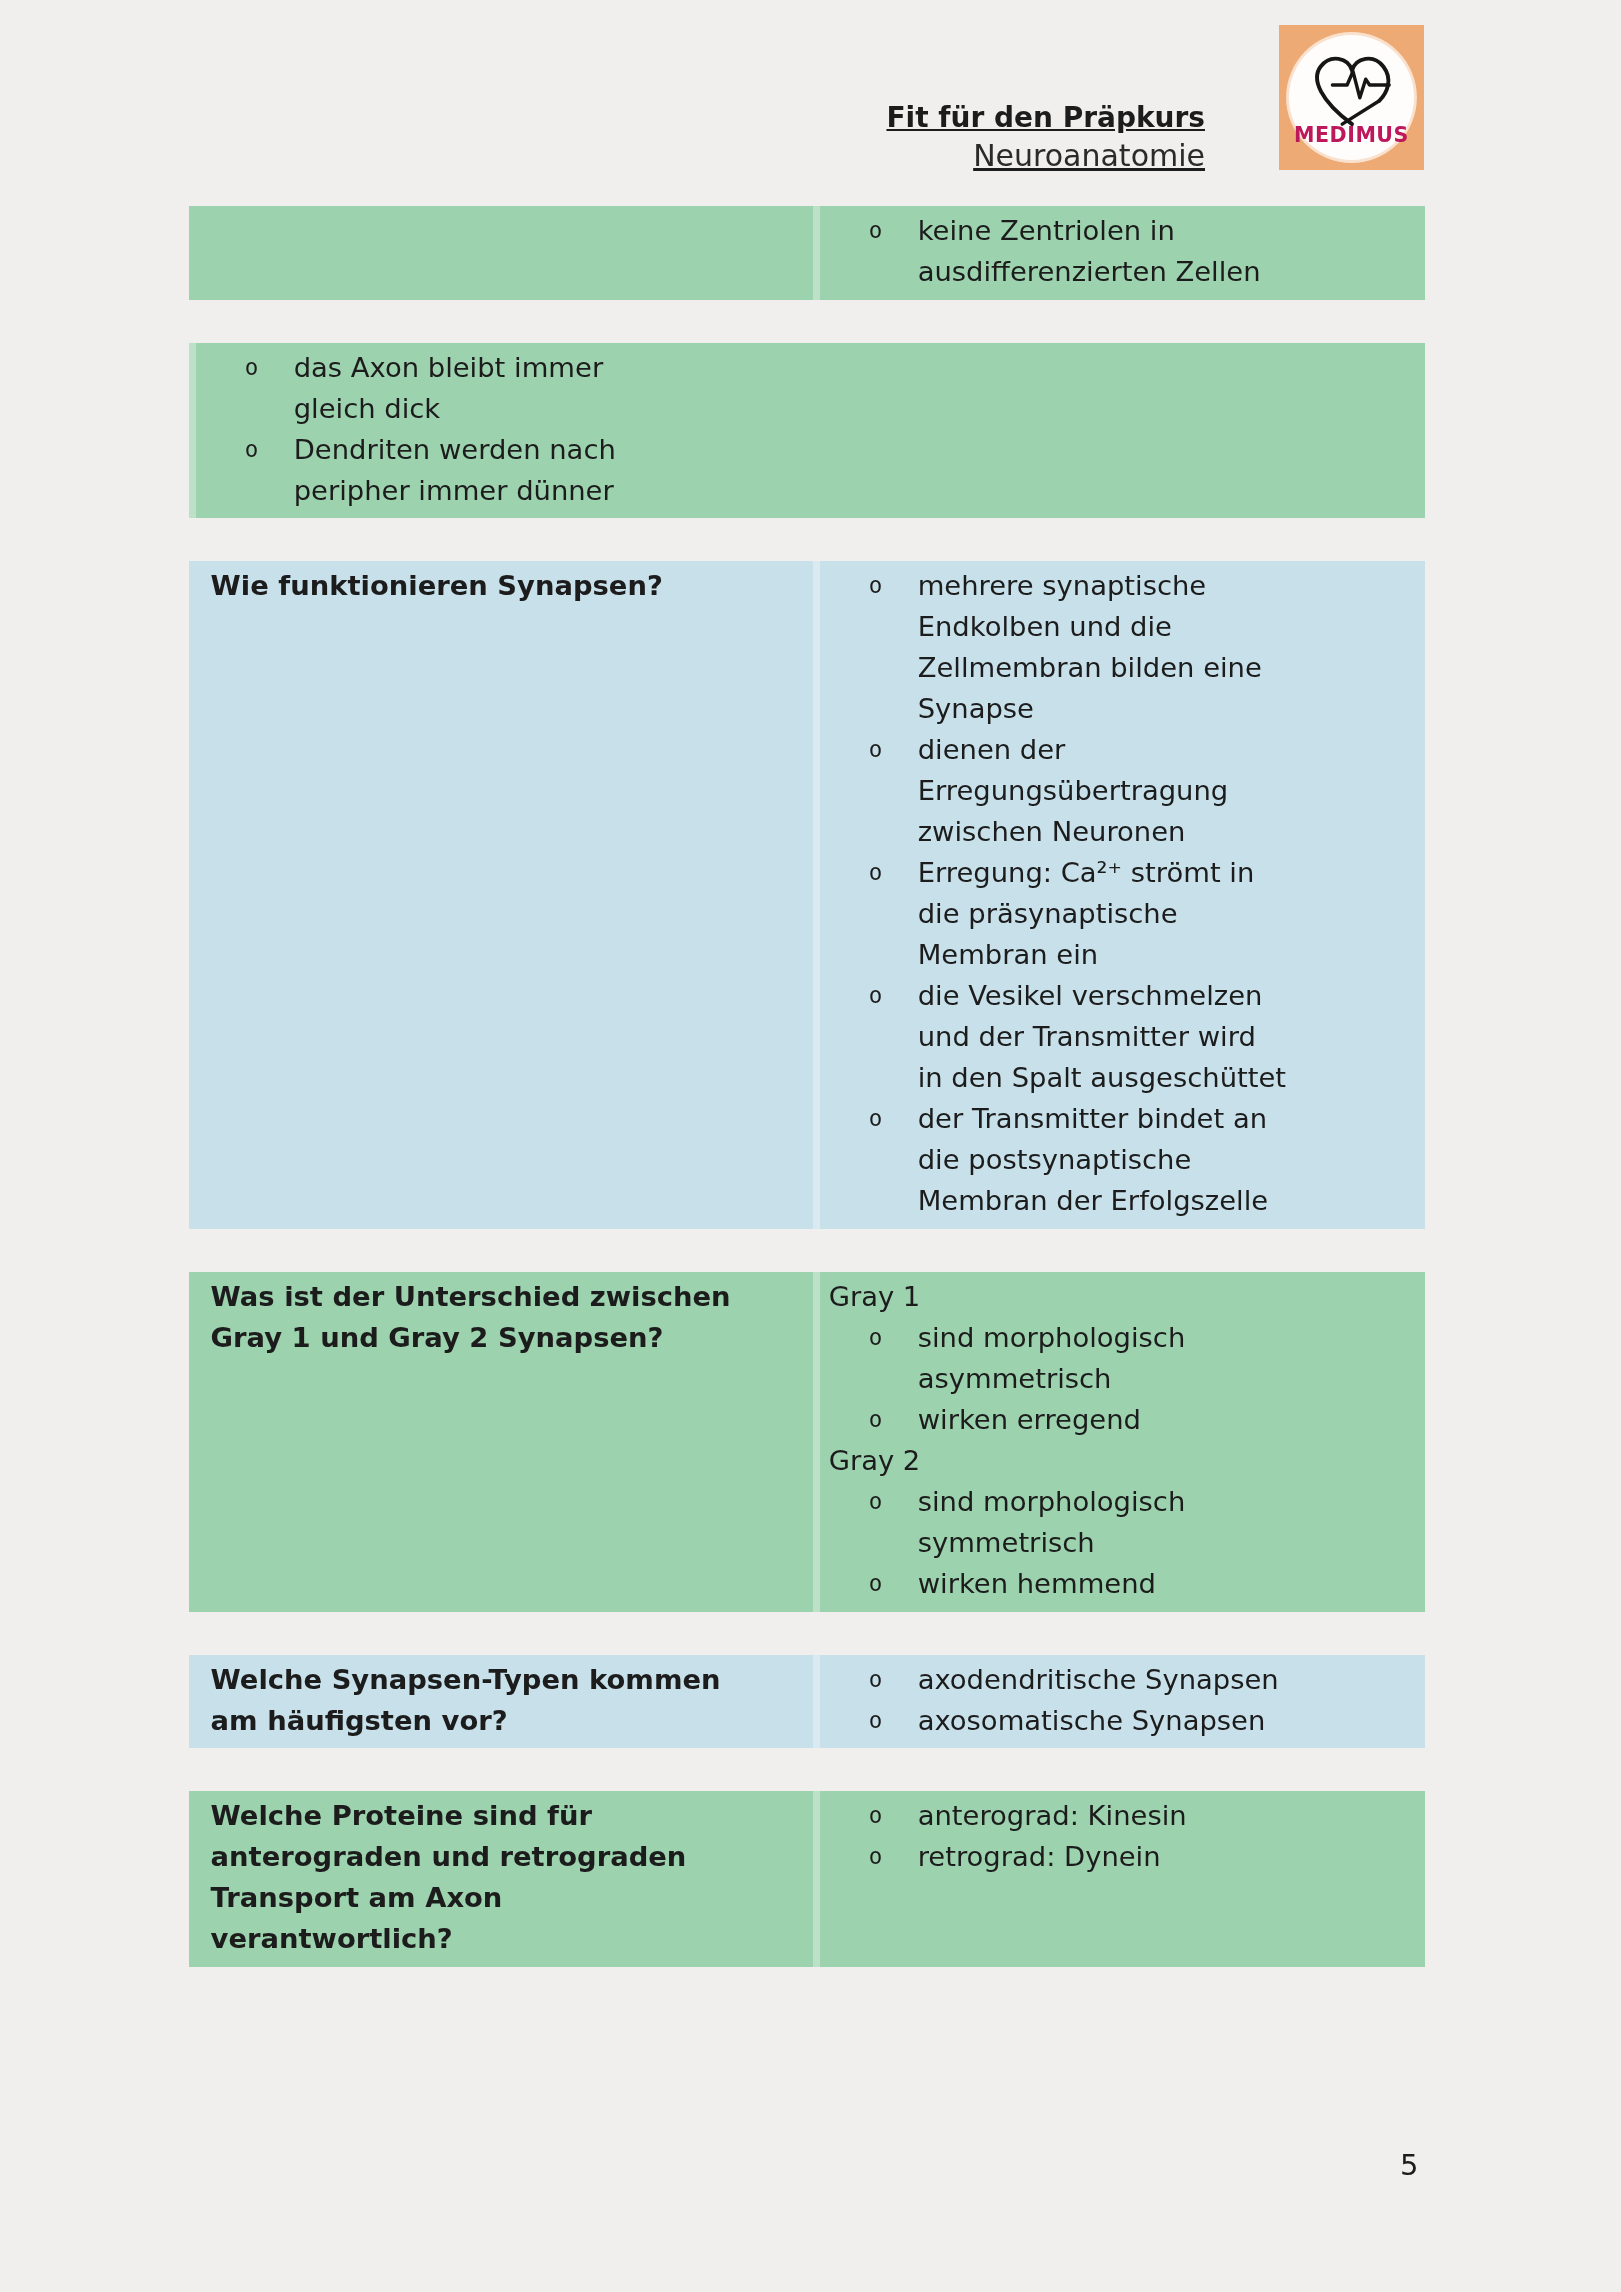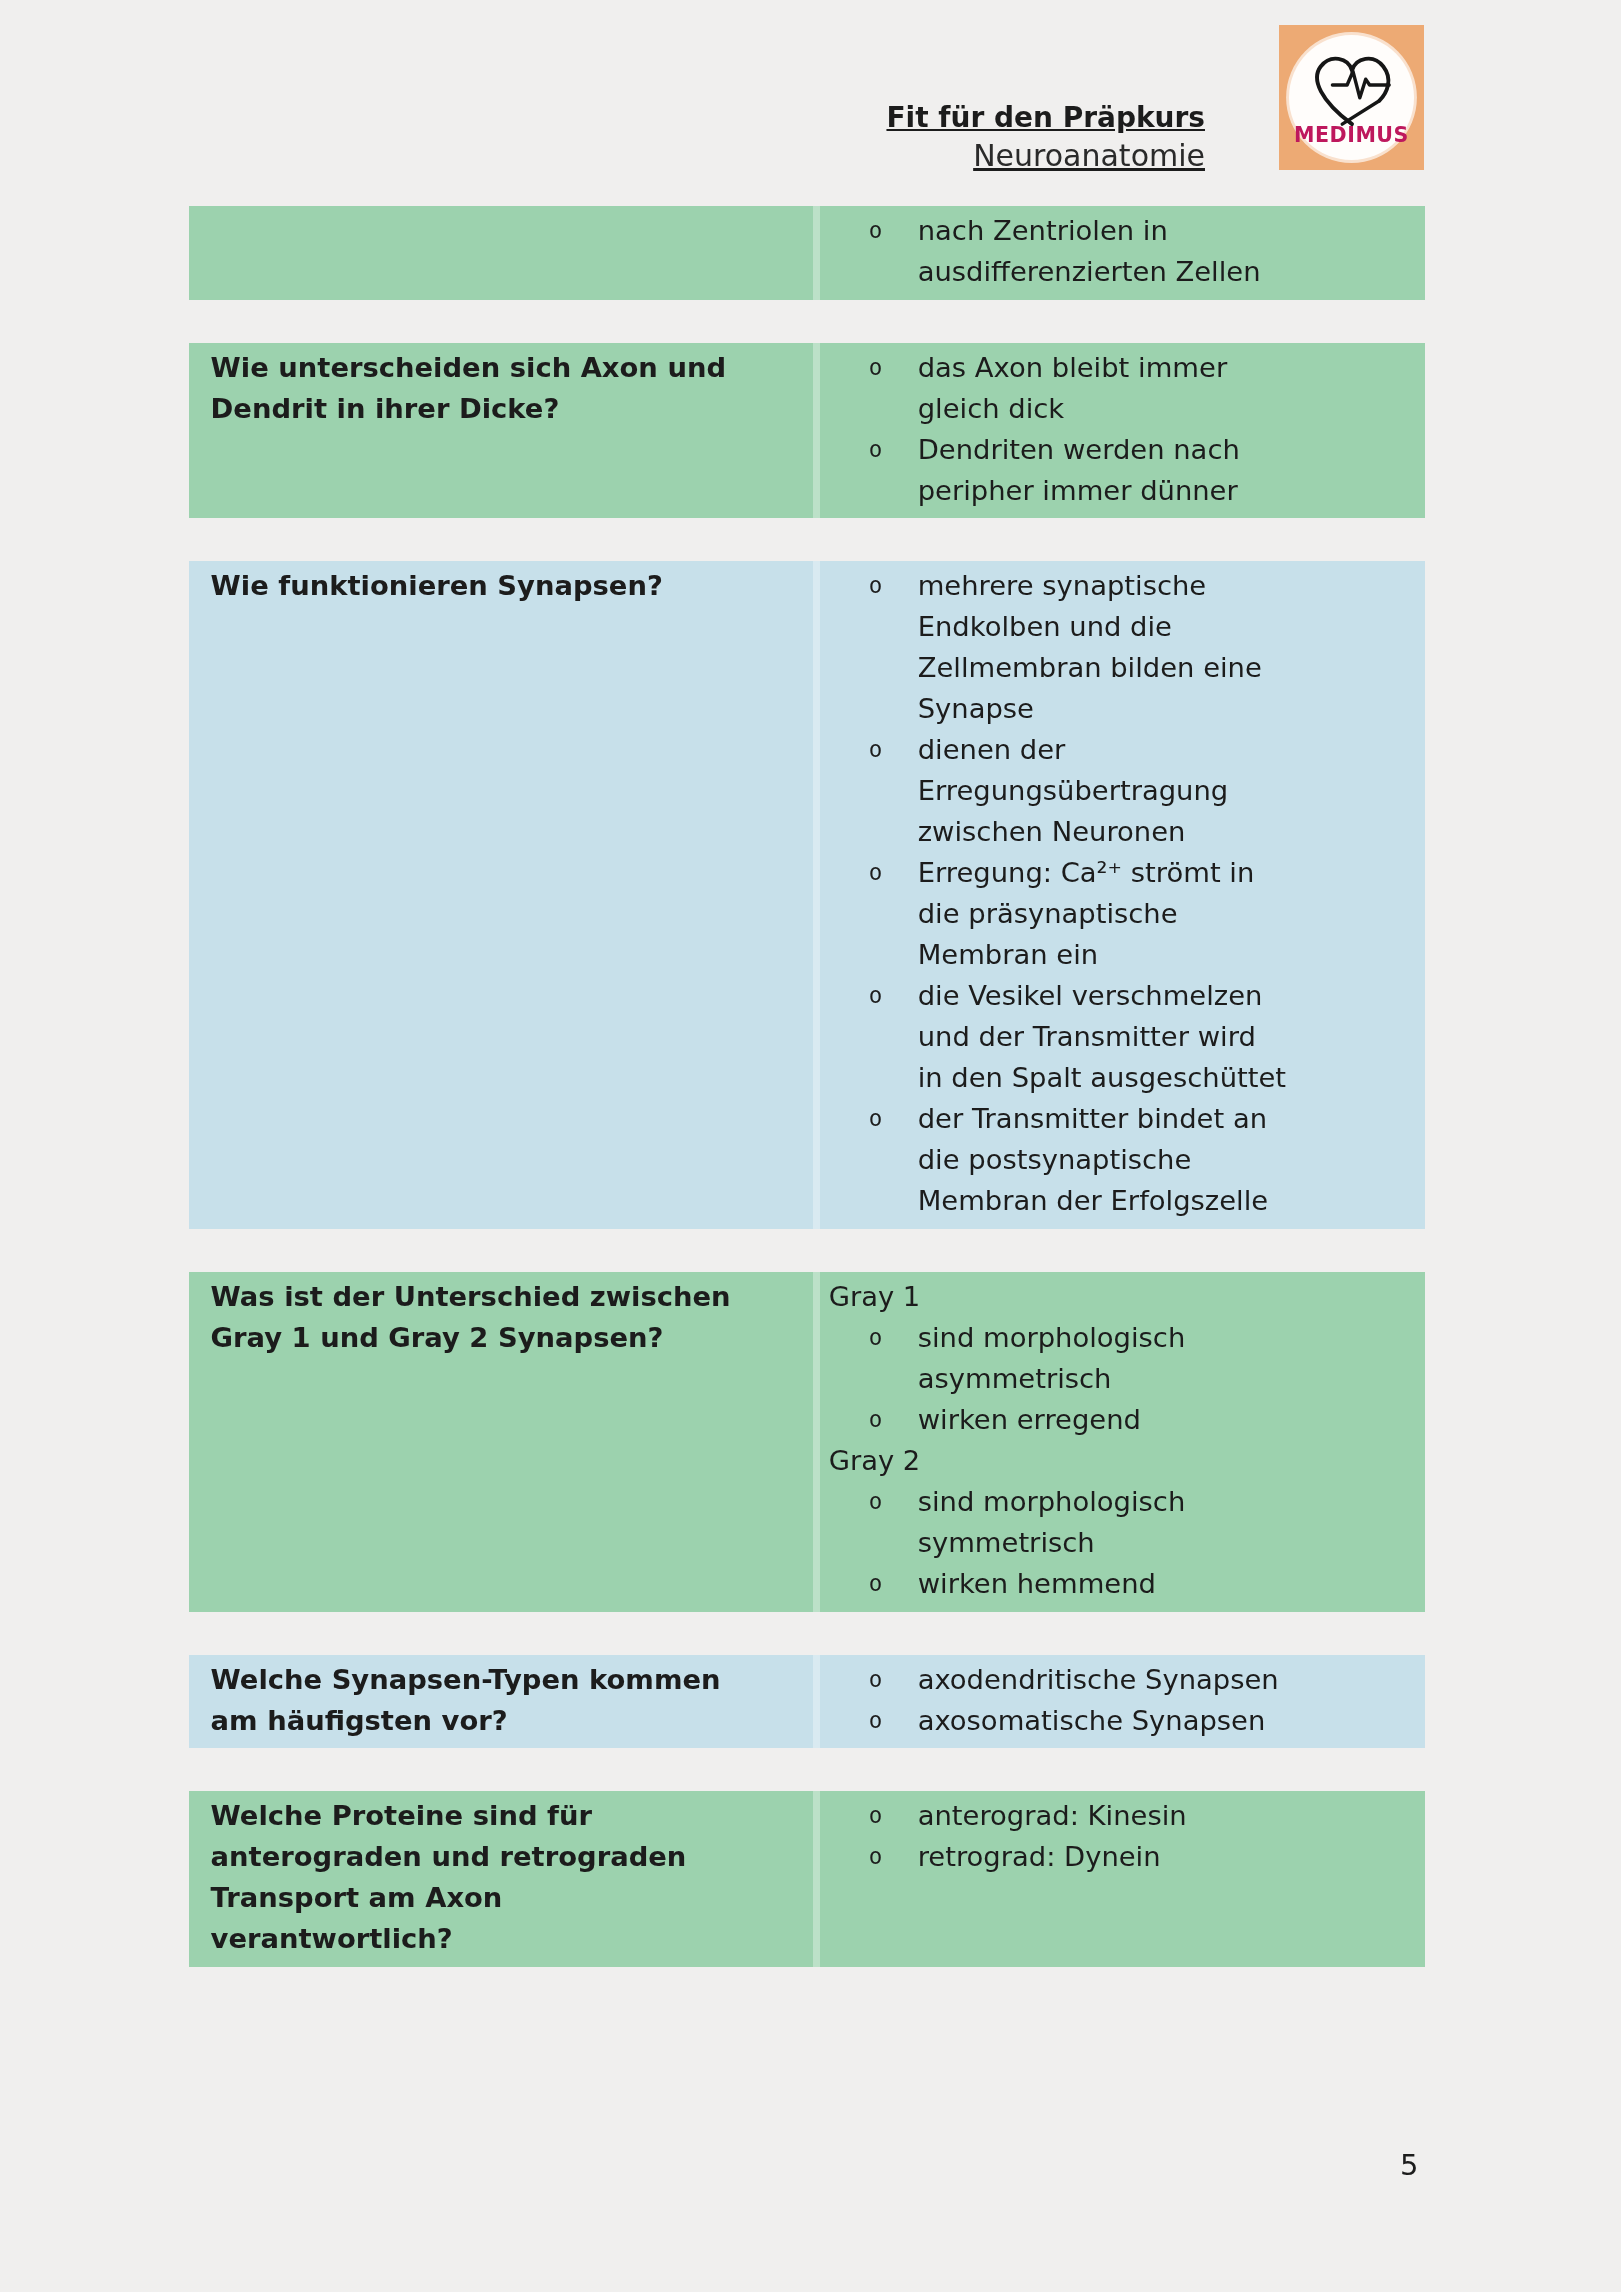--- a/index.html
+++ b/index.html
@@ -82,28 +82,26 @@
     </div>
   </div>
 
   <div class="qa-table" id="rows">
       <section class="row" style="background: rgb(156, 210, 174);">
     <div class="q"></div>
     <div class="divider" style="background: rgba(255, 255, 255, 0.33);"></div>
     <div class="a">
           <div class="item bullet">
     <span class="marker">o</span>
-    <span class="text">nach Zentriolen in
+    <span class="text">keine Zentriolen in
 ausdifferenzierten Zellen</span>
   </div>
         </div>
   </section>
       <section class="row" style="background: rgb(156, 210, 174);">
-    <div class="q">Wie unterscheiden sich Axon und
-Dendrit in ihrer Dicke?</div>
     <div class="divider" style="background: rgba(255, 255, 255, 0.33);"></div>
     <div class="a">
           <div class="item bullet">
     <span class="marker">o</span>
     <span class="text">das Axon bleibt immer
 gleich dick</span>
   </div>
           <div class="item bullet">
     <span class="marker">o</span>
     <span class="text">Dendriten werden nach

